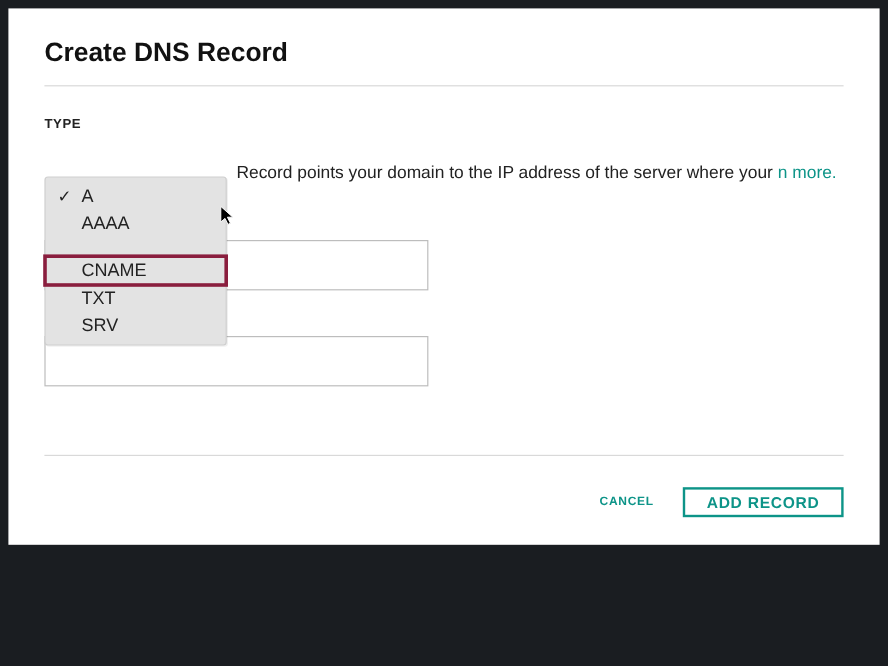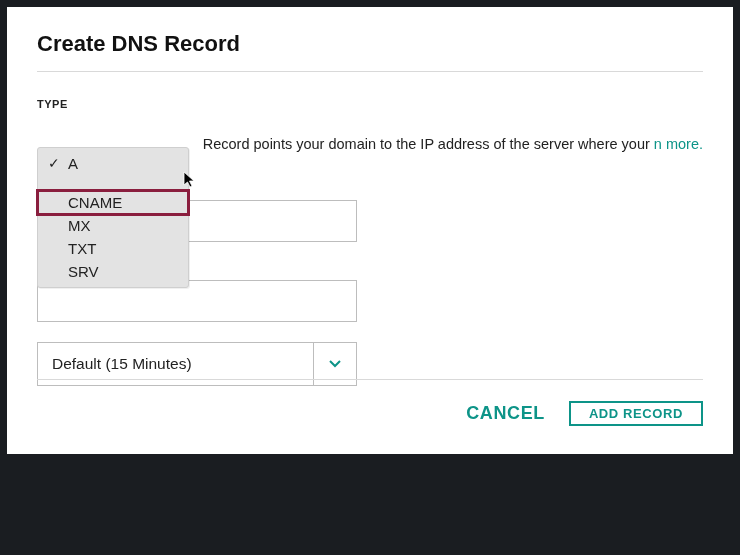--- a/index.html
+++ b/index.html
@@ -144,35 +144,34 @@
     z-index: 20;
   }
 
   
   .behind {
     position: relative;
   }
   .behind .spacer-desc {
     padding-left: 160px;
     min-height: 60px;
-    text-align: right;
   }
 
   
   .footer {
     position: absolute;
     right: 30px;
     bottom: 20px;
     display: flex;
     align-items: center;
     gap: 18px;
   }
   .btn-cancel {
     color: #0d9488;
-    font-size: 18px;
+    font-size: 10px;
     font-weight: 700;
     letter-spacing: 0.6px;
     background: none;
     border: none;
     cursor: pointer;
     padding: 10px 6px;
   }
   .btn-add {
     color: #0d9488;
     font-size: 13px;
@@ -206,47 +205,39 @@
   <div class="section" style="margin-top:-6px">
     <div class="input-box"></div>
   </div>
 
   <div class="section">
     <div class="field-label">IP ADDRESS</div>
     <div class="input-box"></div>
   </div>
 
   <div class="section">
-    <div class="ttl-row">
-      <div class="ttl-select">Default (15 Minutes)</div>
-      <div class="ttl-caret">
-        <svg width="12" height="8" viewBox="0 0 12 8">
-            <path d="M1 1 L6 6 L11 1" fill="none" stroke="#0d9488" stroke-width="2"></path>
-          </svg>
-      </div>
-    </div>
   </div>
 
   <hr class="divider-bottom">
 
   <div class="footer">
     <button class="btn-cancel">CANCEL</button>
     <button class="btn-add">ADD RECORD</button>
   </div>
 
   <div class="dropdown">
     <div class="dropdown-item">
       <span class="check">✓</span>
       <span>A</span>
     </div>
+    <div class="dropdown-item">
+      <span>AAAA</span>
+    </div>
     <div class="dropdown-item highlighted">
       <span>CNAME</span>
-    </div>
-    <div class="dropdown-item">
-      <span>MX</span>
     </div>
     <div class="dropdown-item">
       <span>TXT</span>
     </div>
     <div class="dropdown-item">
       <span>SRV</span>
     </div>
   </div>
 
   <svg class="cursor" width="14" height="18" viewBox="0 0 14 18">

